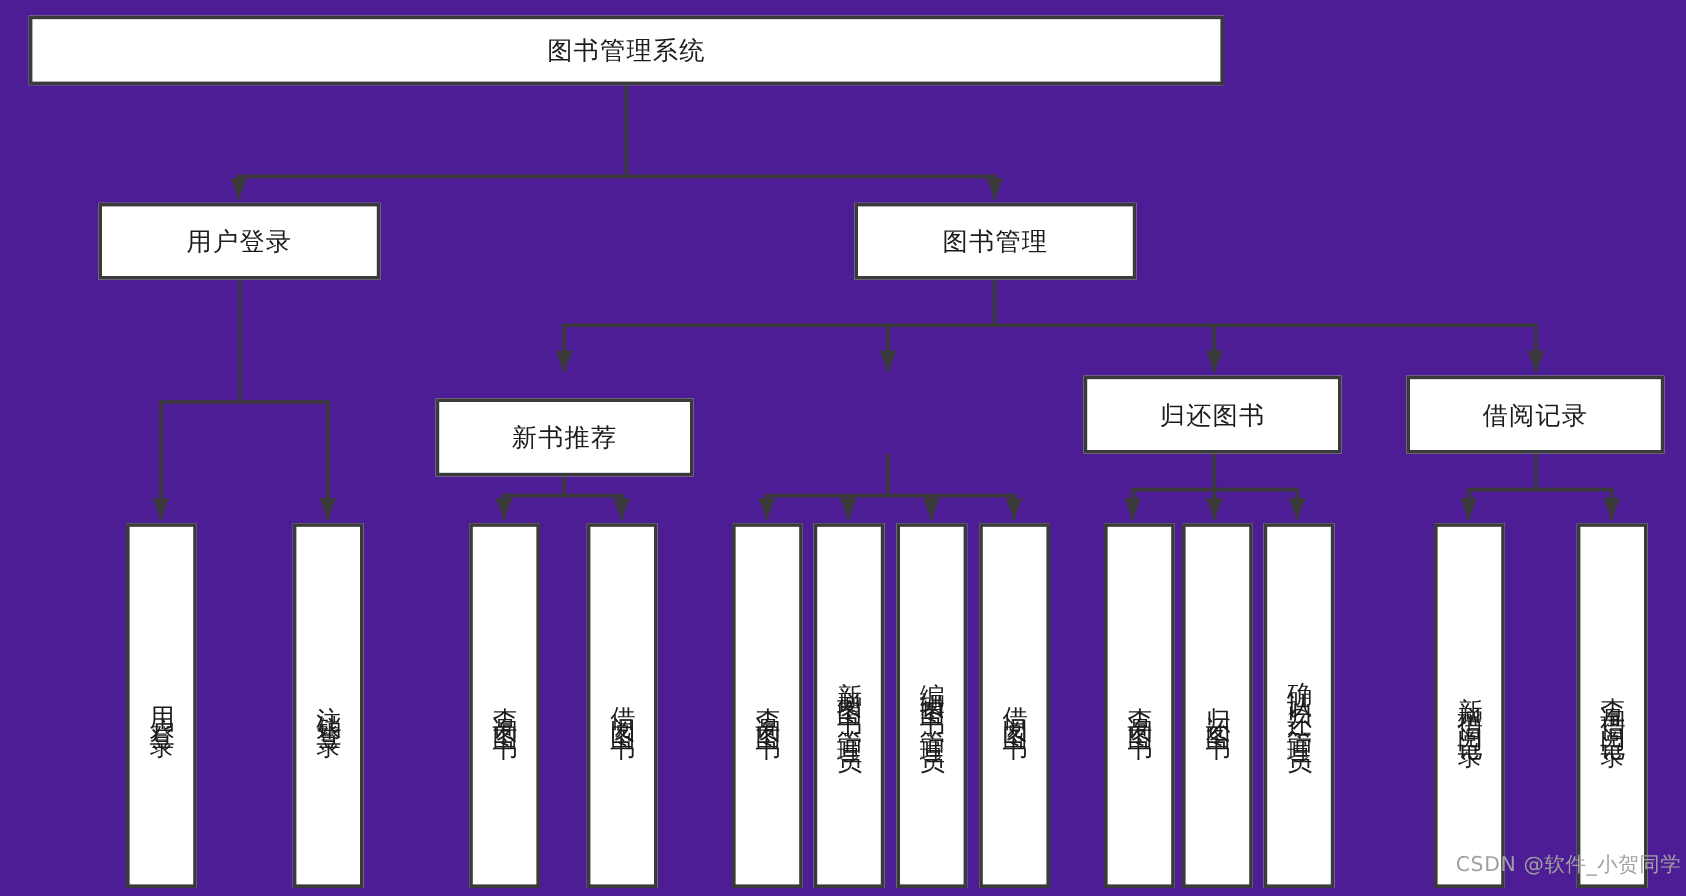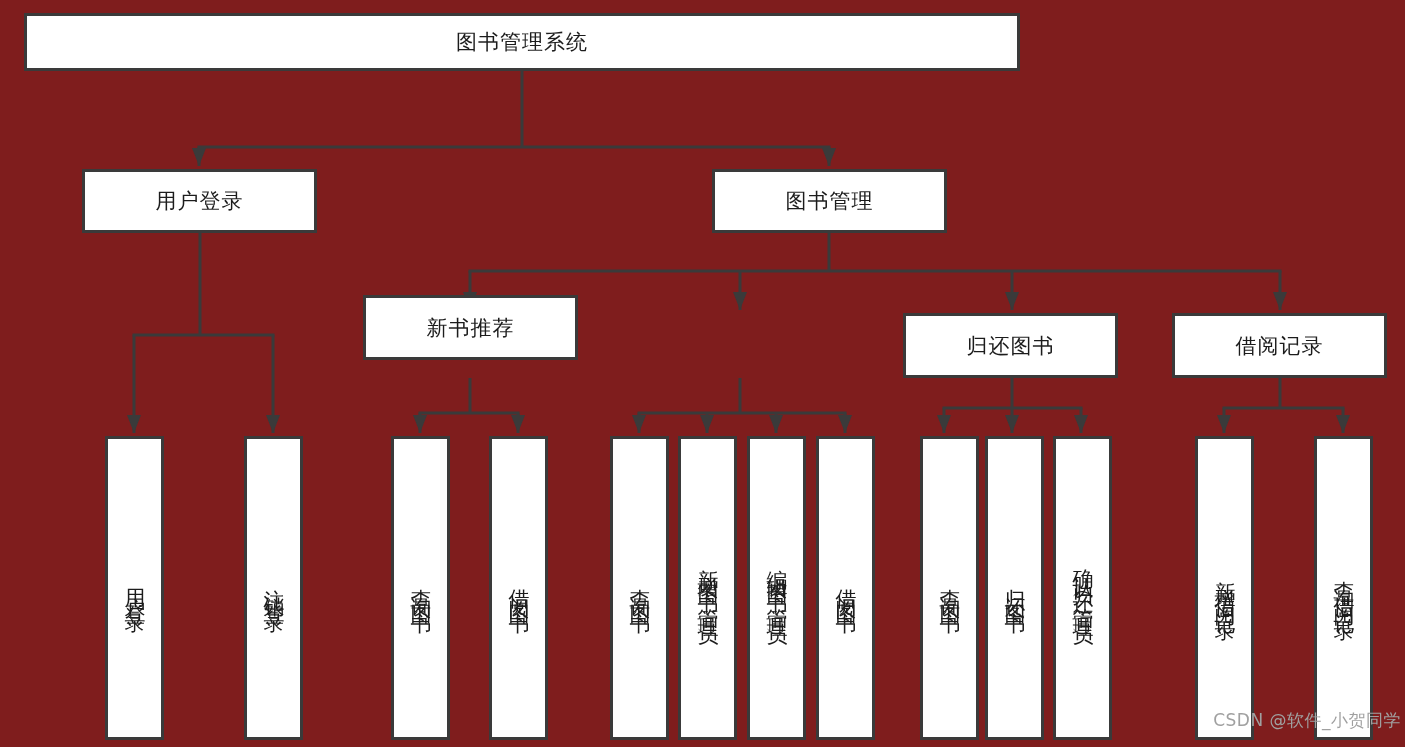--- a/index.html
+++ b/index.html
@@ -1,20 +1,20 @@
 <!DOCTYPE html>
 <html><head>
 <meta charset="utf-8">
 <style>
   html, body { margin: 0; padding: 0; background: #ffffff; }
   #canvas {
     position: relative;
     width: 1405px;
     height: 747px;
-    background: #7f1d1d;
+    background: #4c1d95;
     font-family: "DejaVu Sans", "Liberation Sans", sans-serif;
     overflow: hidden;
   }
   .node {
     position: absolute;
     box-sizing: border-box;
     background: #ffffff;
     border: 3px solid #3a3a3a;
     display: flex;
     align-items: center;
@@ -29,21 +29,21 @@
     font-size: 21px;
     line-height: 1;
     white-space: nowrap;
   }
   
   #n-root   { left: 24px;  top: 13px;  width: 996px; height: 58px; font-size: 21px; }
   
   #n-login  { left: 82px;  top: 169px; width: 235px; height: 64px; }
   #n-mgmt   { left: 712px; top: 169px; width: 235px; height: 64px; text-align: right; }
   
-  #n-rec    { left: 363px;  top: 295px; width: 215px; height: 65px; }
+  #n-rec    { left: 363px;  top: 332px; width: 215px; height: 65px; }
   #n-borrow { left: 633px;  top: 313px; width: 215px; height: 65px; }
   #n-cur    { left: 903px;  top: 313px; width: 215px; height: 65px; }
   #n-rect   { left: 1172px; top: 313px; width: 215px; height: 65px; }
   
   .leaf { top: 436px; width: 59px; height: 304px; }
   #l-0  { left: 105px; }
   #l-1  { left: 244px; }
   #l-2  { left: 391px; }
   #l-3  { left: 489px; }
   #l-4  { left: 610px; }

